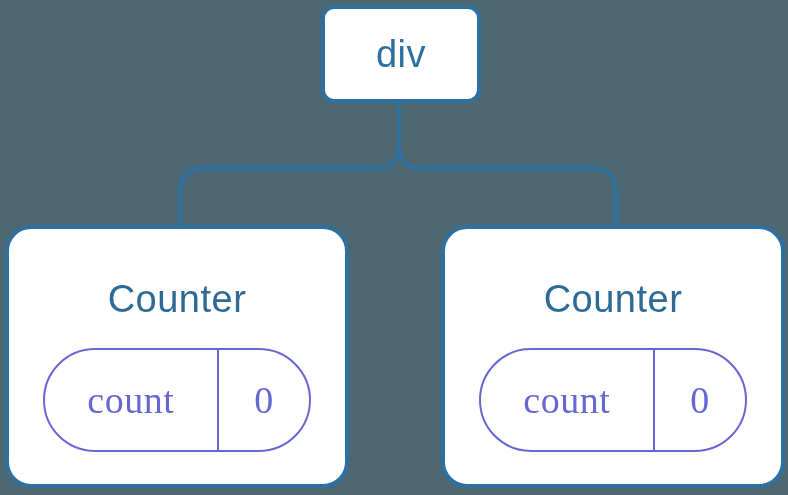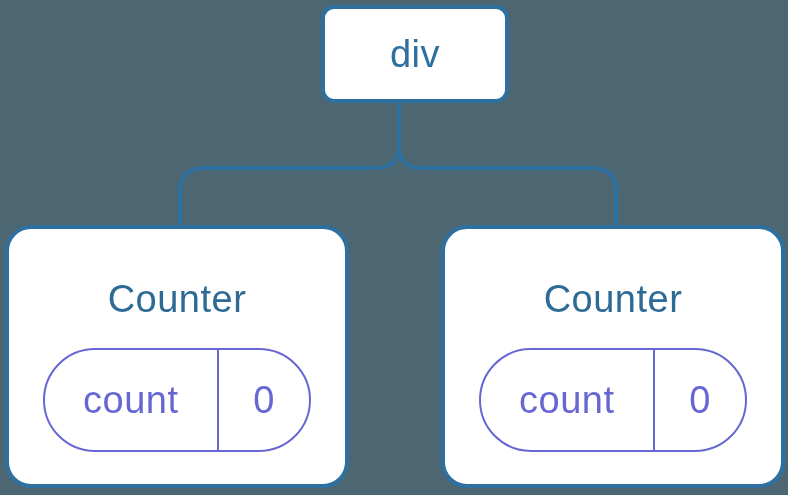--- a/index.html
+++ b/index.html
@@ -25,21 +25,21 @@
   }
   .node {
     position: absolute;
     background: var(--node-bg, #FFFFFF);
     border: 4px solid var(--tree-blue, #2E709F);
     box-sizing: border-box;
   }
   .node-root {
     left: 321px;
     top: 5px;
-    width: 188px;
+    width: 160px;
     height: 98px;
     border-radius: 13px;
     display: flex;
     align-items: center;
     justify-content: center;
   }
   .node-root .root-label {
     font-size: 38px;
     line-height: 1;
     color: var(--tree-blue, #2E709F);
@@ -71,20 +71,21 @@
     width: 268px;
     height: 104px;
     box-sizing: border-box;
     border: 2.5px solid var(--state-purple, #6767D4);
     border-radius: 60px;
     display: flex;
     align-items: stretch;
     color: var(--state-purple, #6767D4);
     font-size: 38px;
     letter-spacing: 0.5px;
+    font-family: Liberation Serif, serif;
   }
   .pill-key-section {
     flex: 0 0 65%;
     display: flex;
     align-items: center;
     justify-content: center;
     box-sizing: border-box;
   }
   .pill-divider {
     flex: 0 0 2.5px;

